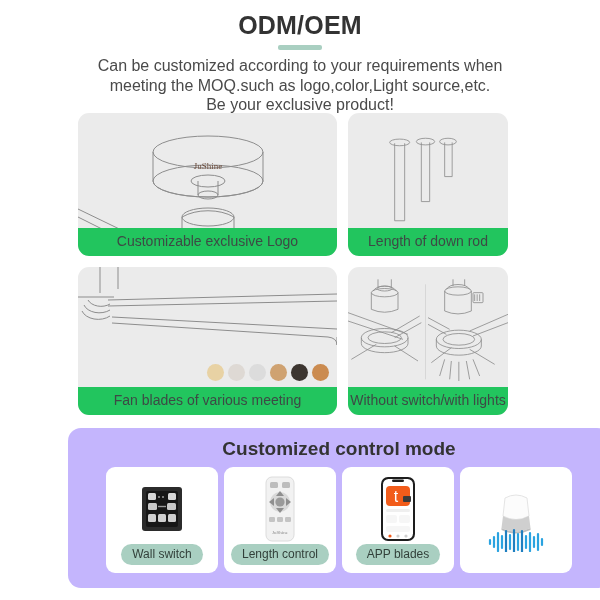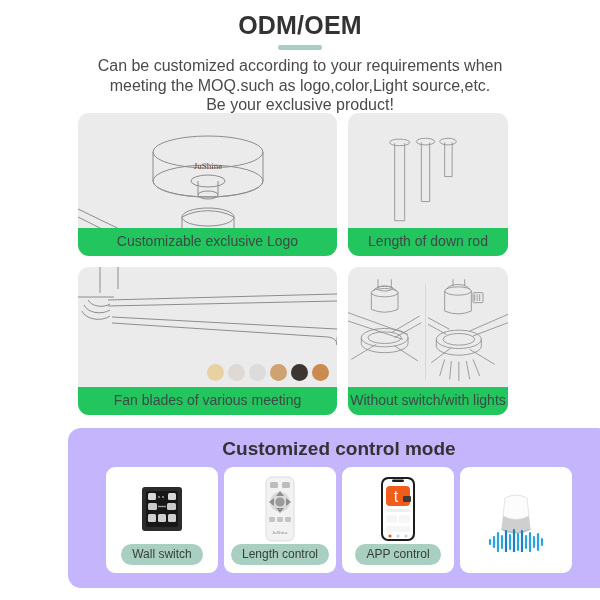--- a/index.html
+++ b/index.html
@@ -261,21 +261,21 @@
             <rect x="24" y="20" width="8" height="6" rx="1" fill="#3b3b3b"></rect>
             <rect x="7" y="33" width="24" height="3" rx="1.5" fill="#efefef"></rect>
             <rect x="7" y="39" width="11" height="8" rx="2" fill="#f6f6f6"></rect>
             <rect x="20" y="39" width="11" height="8" rx="2" fill="#f6f6f6"></rect>
             <rect x="7" y="50" width="24" height="6" rx="2" fill="#f6f6f6"></rect>
             <circle cx="11" cy="60" r="1.6" fill="#f25c1a"></circle>
             <circle cx="19" cy="60" r="1.6" fill="#cfcfcf"></circle>
             <circle cx="27" cy="60" r="1.6" fill="#cfcfcf"></circle>
           </svg>
         </div>
-        <div class="ctrl-label">APP control</div>
+        <div class="ctrl-label">APP blades</div>
       </div>
 
       <div class="ctrl-card">
         <div class="ctrl-art">
           <svg width="62" height="66" viewBox="0 0 62 66">
             <path d="M20 12 q11 -6 22 0 l2 18 q-13 7 -26 0 z" fill="#fcfcfc" stroke="#e4e4e4"></path>
             <path d="M18 30 q13 7 26 0 l1.5 12 q-14 7 -29 0 z" fill="#cfcfcf"></path>
             <path d="M16.5 42 q14.5 7 29 0 v2 q-14.5 7 -29 0 z" fill="#bdbdbd"></path>
             <g stroke="#2aa3e0" stroke-width="2.2" stroke-linecap="round">
               <path d="M5 54 v4"></path>

